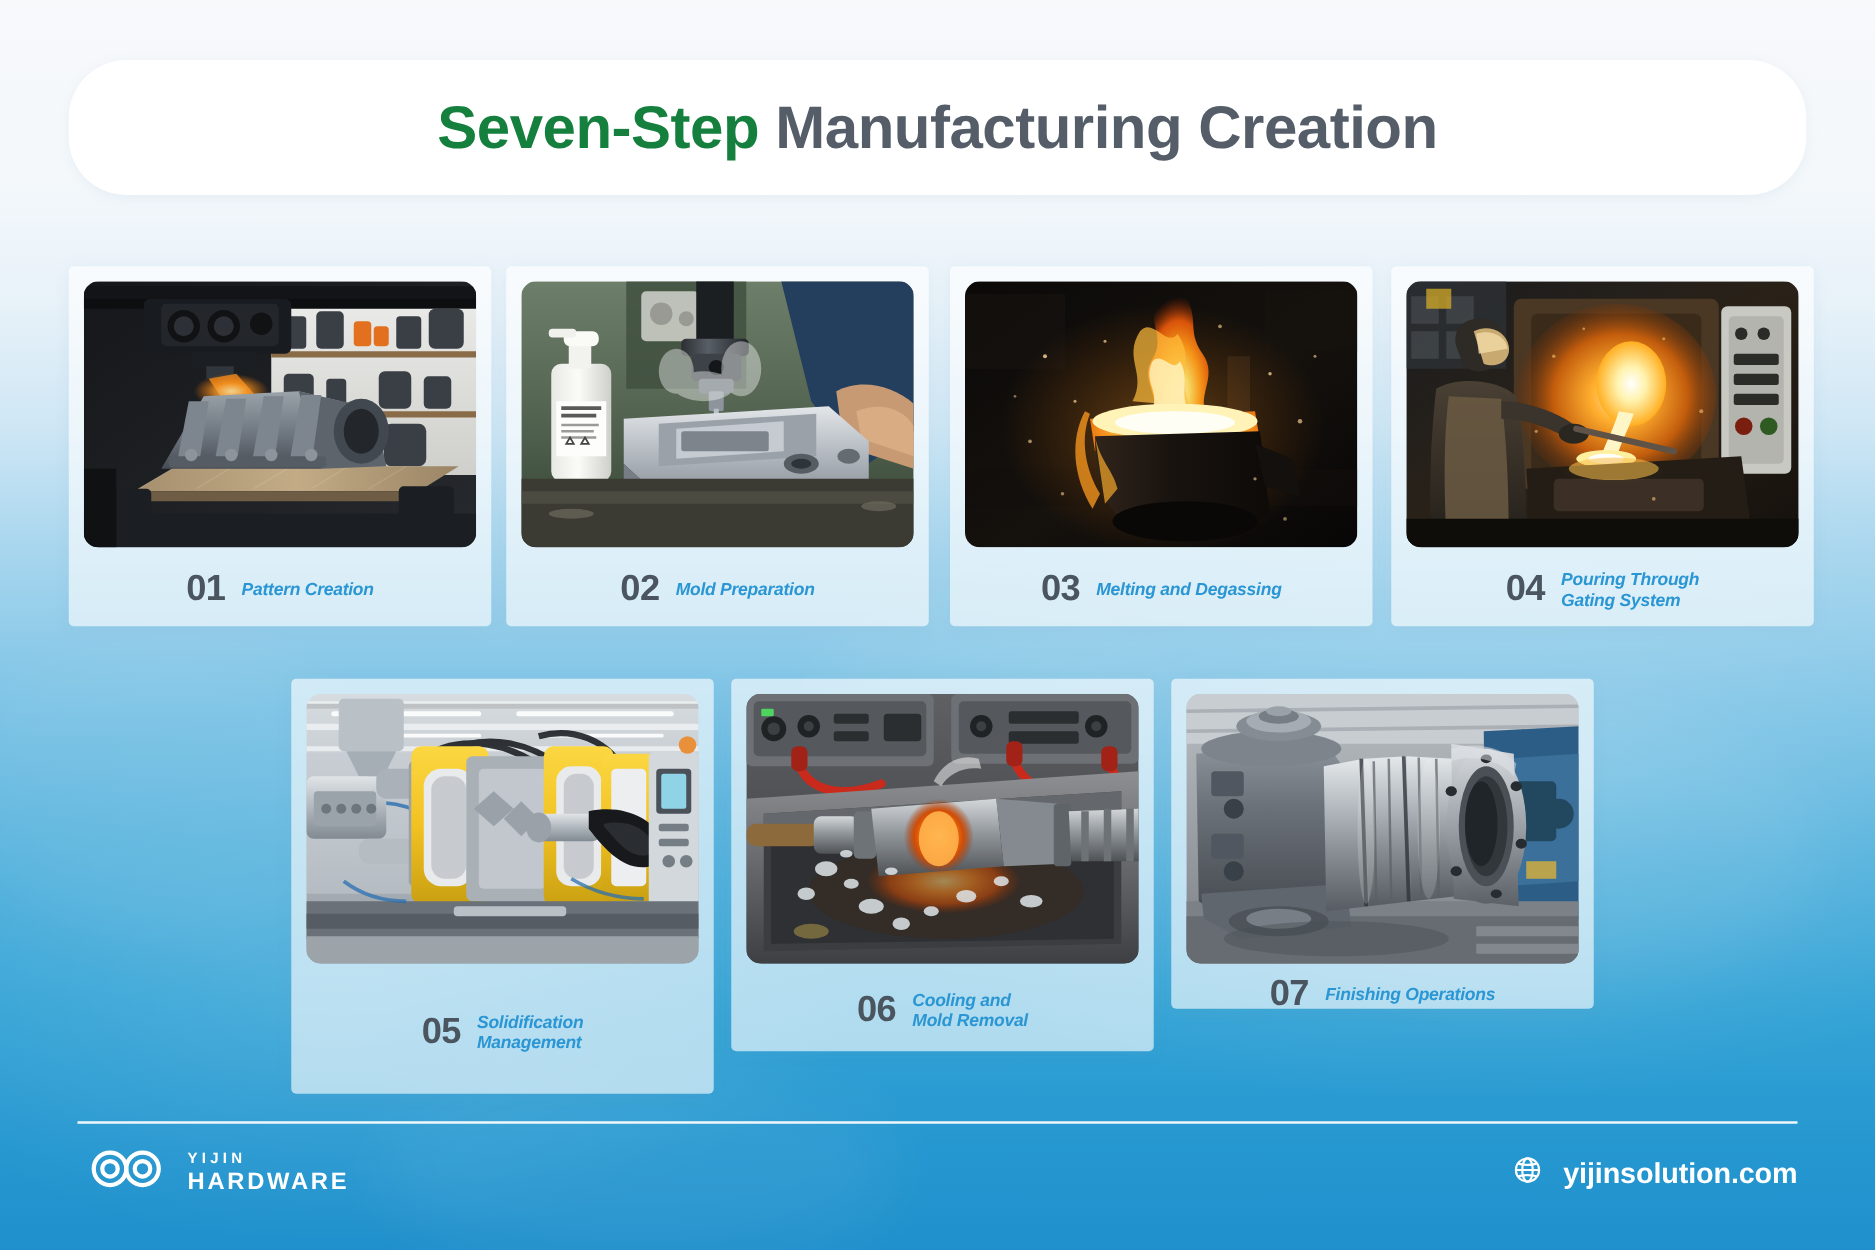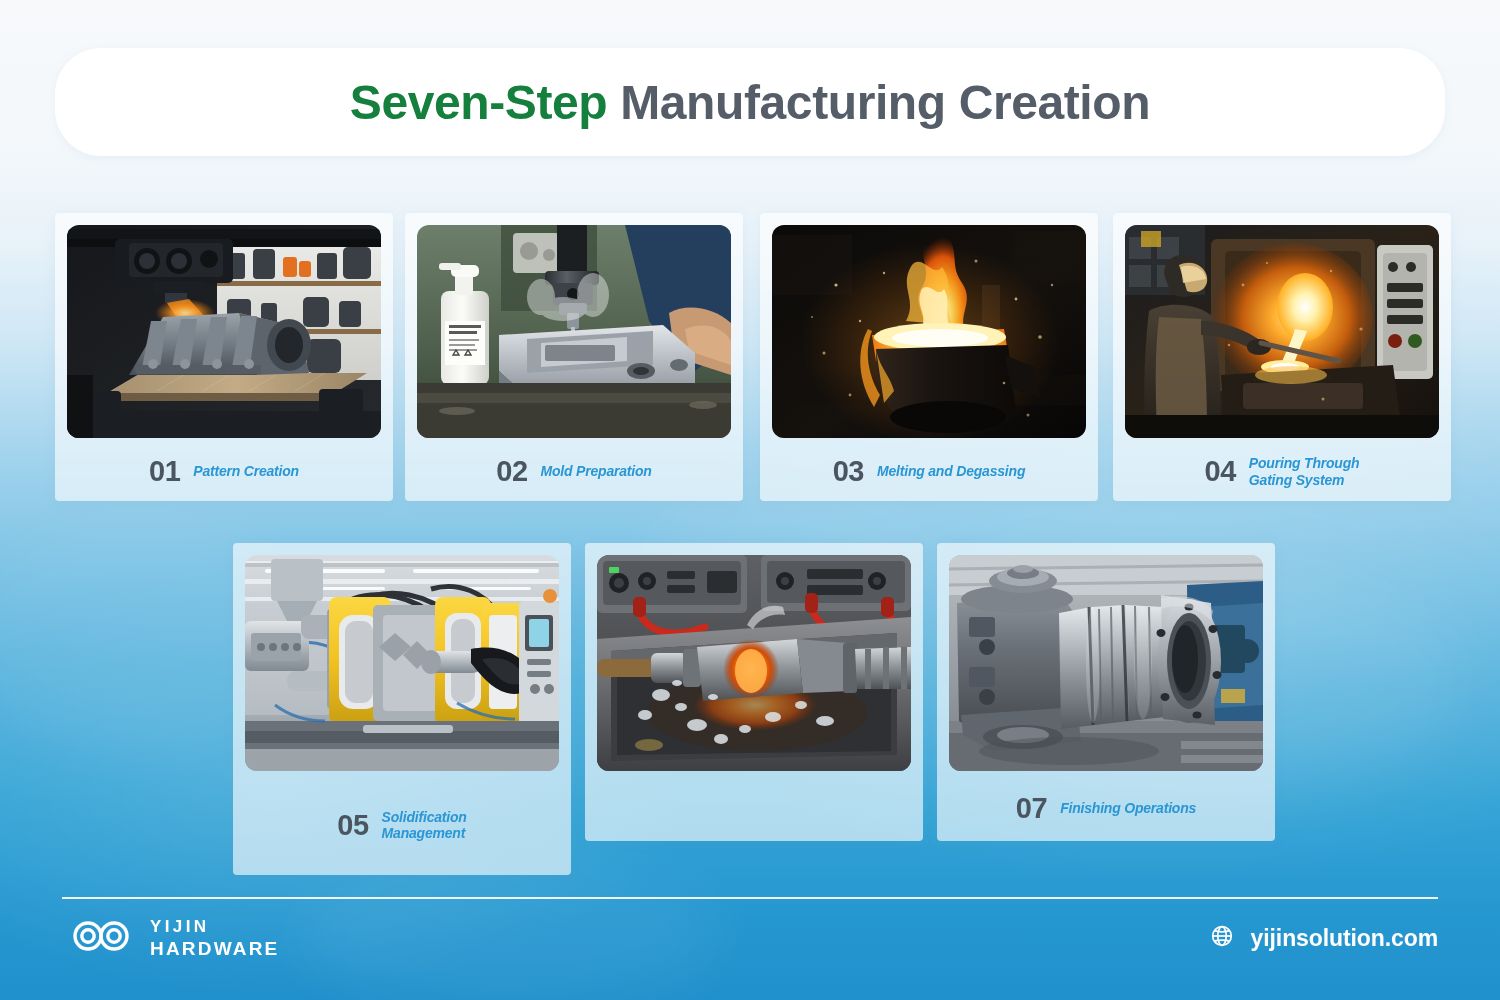--- a/index.html
+++ b/index.html
@@ -104,21 +104,21 @@
 
   
   #card-1 { left:55px;   top:213px; width:338px; height:288px; }
   #card-2 { left:405px;  top:213px; width:338px; height:288px;justify-content:center; }
   #card-3 { left:760px;  top:213px; width:338px; height:288px; }
   #card-4 { left:1113px; top:213px; width:338px; height:288px; }
 
   
   #card-5 { left:233px;  top:543px; width:338px; height:332px; }
   #card-6 { left:585px;  top:543px; width:338px; height:298px; }
-  #card-7 { left:937px;  top:543px; width:338px; height:298px; }
+  #card-7 { left:937px;  top:543px; width:338px; height:264px; }
 
   #card-1 .card-photo, #card-2 .card-photo,
   #card-3 .card-photo, #card-4 .card-photo { height:213px; }
   #card-5 .card-photo, #card-6 .card-photo,
   #card-7 .card-photo { height:216px; }
 
   
   #footer-divider {
     position:absolute;
     left:62px; top:897px; width:1376px; height:2px;
@@ -129,21 +129,21 @@
     left:70px; top:918px;
     display:flex; align-items:center; gap:14px;
   }
   #brand-mark { flex:0 0 auto; }
   #brand-text {
     display:flex; flex-direction:column;
     line-height:1.0;
     color:#ffffff;
   }
   #brand-text .bt-1 {
-    font-size:17px; font-weight:bold; letter-spacing:3.4px;
+    font-size:12px; font-weight:bold; letter-spacing:3.4px;
   }
   #brand-text .bt-2 {
     font-size:19px; font-weight:bold; letter-spacing:2.2px; margin-top:4px;
   }
 
   #footer-site {
     position:absolute;
     right:62px; top:924px;
     display:flex; align-items:center; gap:17px;
     color:#ffffff;
@@ -745,20 +745,27 @@
           <ellipse cx="228" cy="166" rx="9" ry="5"></ellipse>
             <ellipse cx="80" cy="128" rx="5" ry="3"></ellipse>
           <ellipse cx="116" cy="142" rx="5" ry="3"></ellipse>
         </g>
         <g opacity="0.5" fill="#ffffff">
           <path d="M150 70 C158 54 172 48 186 52 L188 60 C174 58 162 64 156 74 Z"></path>
         </g>
         <ellipse cx="52" cy="190" rx="14" ry="6" fill="#b9a24a" opacity="0.5"></ellipse>
       </svg>
     </div>
+    <div class="card-caption">
+      <span class="step-num">06</span>
+      <span class="step-label">
+        <span>Cooling and</span>
+        <span class="l2">Mold Removal</span>
+      </span>
+    </div>
   </div>
 
   <div class="card" id="card-7">
     <div class="card-photo">
       <svg viewBox="0 0 314 216" preserveAspectRatio="none">
         <defs>
           <linearGradient id="p7bg" x1="0" y1="0" x2="0" y2="1">
             <stop offset="0%" stop-color="#b9bec2"></stop>
               <stop offset="50%" stop-color="#9aa0a5"></stop>
               <stop offset="100%" stop-color="#787e84"></stop>

